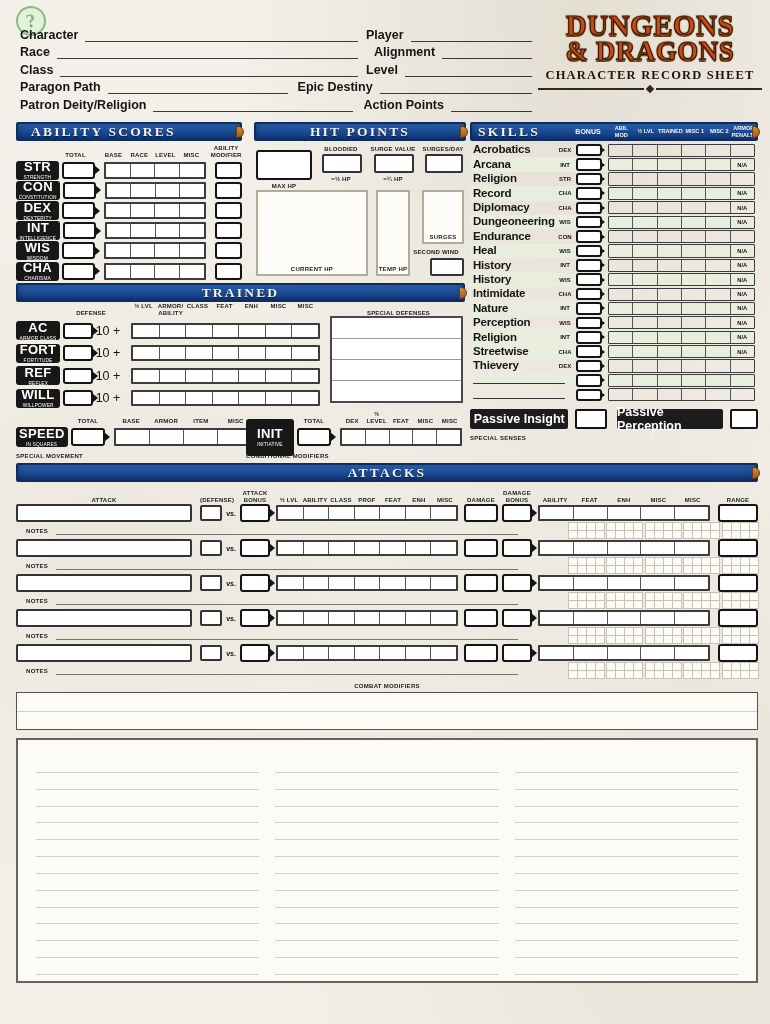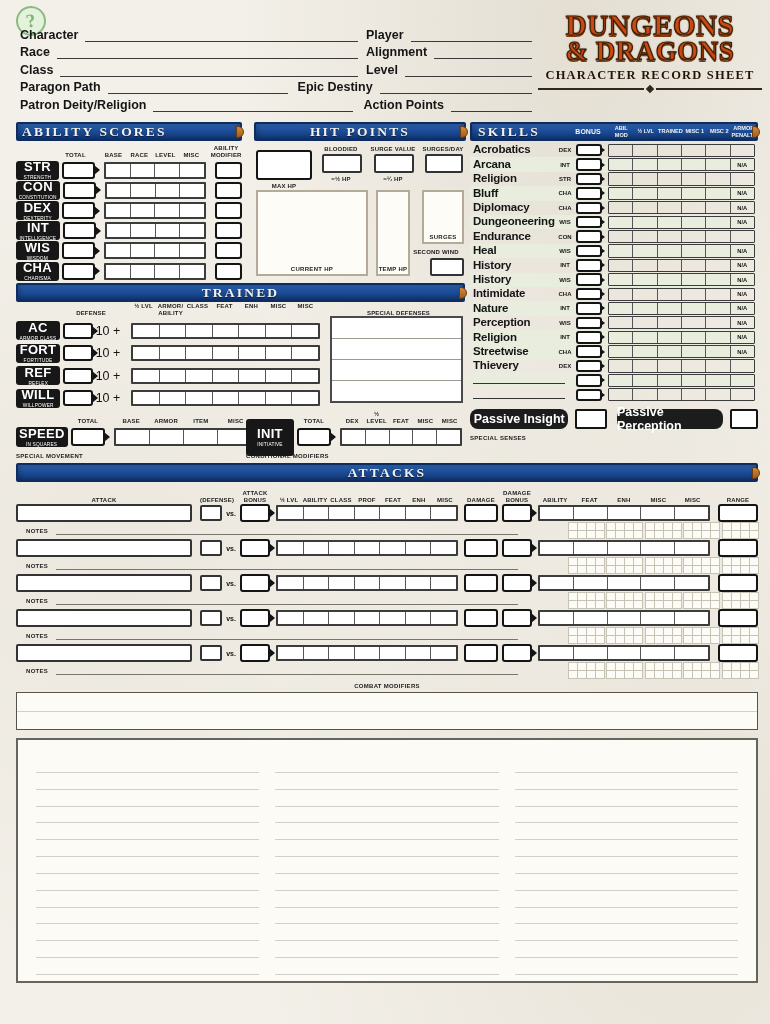--- a/index.html
+++ b/index.html
@@ -124,21 +124,21 @@
   .sk-name { width:84px; padding-left:3px; font-size:11.5px; font-weight:600; letter-spacing:-.2px;
              white-space:nowrap; overflow:visible; line-height:1; }
   .sk-abil { width:22px; font-size:6px; font-weight:700; text-align:center; }
   .sk-bonus { width:26px; height:12.5px; border-width:2px; }
   .sk-bonus.notch::after { border-left-width:4px; border-top-width:3.5px; border-bottom-width:3.5px; right:-5px; }
   .sk-grp { width:147px; height:13.2px; margin-left:6px; border-width:1.8px; }
   .sk-grp .gcell { display:flex; align-items:center; justify-content:center; font-size:5.8px; font-weight:700; }
   .sk-underline { display:inline-block; width:92px; border-bottom:1.3px solid #333; height:10px; }
   .passive-row { display:flex; align-items:center; margin-top:7px; height:20px; }
   .passive-tag { background:#1c1c1c; color:#fff; font-size:12.5px; font-weight:700;
-                 display:flex; align-items:center; justify-content:center; height:20px; border-radius:8px; }
+                 display:flex; align-items:center; justify-content:center; height:20px; border-radius:2px; }
   .passive-box { height:20px; background:#fff; border:2.2px solid #141414; border-radius:2px; }
 
   
   .df-head { display:flex; align-items:flex-end; height:13px; margin-top:2px; }
   .df-row { display:flex; align-items:center; height:18px; margin-top:4.5px; }
   .df-tag { width:44px; height:19px; }
   .df-box { width:30px; height:16px; margin-left:3px; }
   .df-base { width:30px; text-align:center; font-size:12.5px; font-weight:500; }
   .df-grp { width:189px; height:16px; margin-left:8px; }
   #special-def-box { position:absolute; right:2px; top:33px; width:133px; height:87px;
@@ -198,21 +198,21 @@
       <div class="hf-right" style="margin-left:8px;">
         <span class="lbl">Player</span>
         <span class="fline"></span>
       </div>
     </div>
     <div class="hf-row">
       <div class="hf-left">
         <span class="lbl">Race</span>
         <span class="fline"></span>
       </div>
-      <div class="hf-right" style="margin-left:8px;justify-content:space-between;">
+      <div class="hf-right" style="margin-left:16px;justify-content:space-between;">
         <span class="lbl">Alignment</span>
         <span class="fline"></span>
       </div>
     </div>
     <div class="hf-row">
       <div class="hf-left">
         <span class="lbl">Class</span>
         <span class="fline"></span>
       </div>
       <div class="hf-right" style="margin-left:8px;">
@@ -239,21 +239,21 @@
     <div class="l2" style="text-transform:uppercase;">&amp; Dragons</div>
     <div class="subtitle" style="text-transform:uppercase;">Character Record Sheet</div>
     <div class="rule">
       <span class="bar"></span>
         <span class="dia"></span>
         <span class="bar"></span>
     </div>
   </div>
 
   <div class="panel" id="p-ability">
-    <div class="banner" style="padding-left:4px;">
+    <div class="banner" style="padding-left:13px;">
       <span>ABILITY SCORES</span>
       <span class="curl"></span>
     </div>
     <div class="ab-head" id="ability-head">
         <div style="width:47px;"></div>
         <div class="colh" style="width:34px;">TOTAL</div>
         <div style="width:104px; display:flex; margin-left:9px;">
           <div class="colh" style="width:26px;">BASE</div>
           <div class="colh" style="width:26px;">RACE</div>
           <div class="colh" style="width:26px;">LEVEL</div>
@@ -429,21 +429,21 @@
           <div class="cellgroup sk-grp" style="background:transparent;">
             <div class="gcell"></div>
             <div class="gcell"></div>
             <div class="gcell"></div>
             <div class="gcell"></div>
             <div class="gcell"></div>
             <div class="gcell"></div>
           </div>
         </div>
         <div class="sk-row green">
-          <div class="sk-name">Bluff</div>
+          <div class="sk-name">Record</div>
           <div class="sk-abil">CHA</div>
           <div class="bbox notch sk-bonus"></div>
           <div class="cellgroup sk-grp" style="background:transparent;">
             <div class="gcell"></div>
             <div class="gcell"></div>
             <div class="gcell"></div>
             <div class="gcell"></div>
             <div class="gcell"></div>
             <div class="gcell">N/A</div>
           </div>

